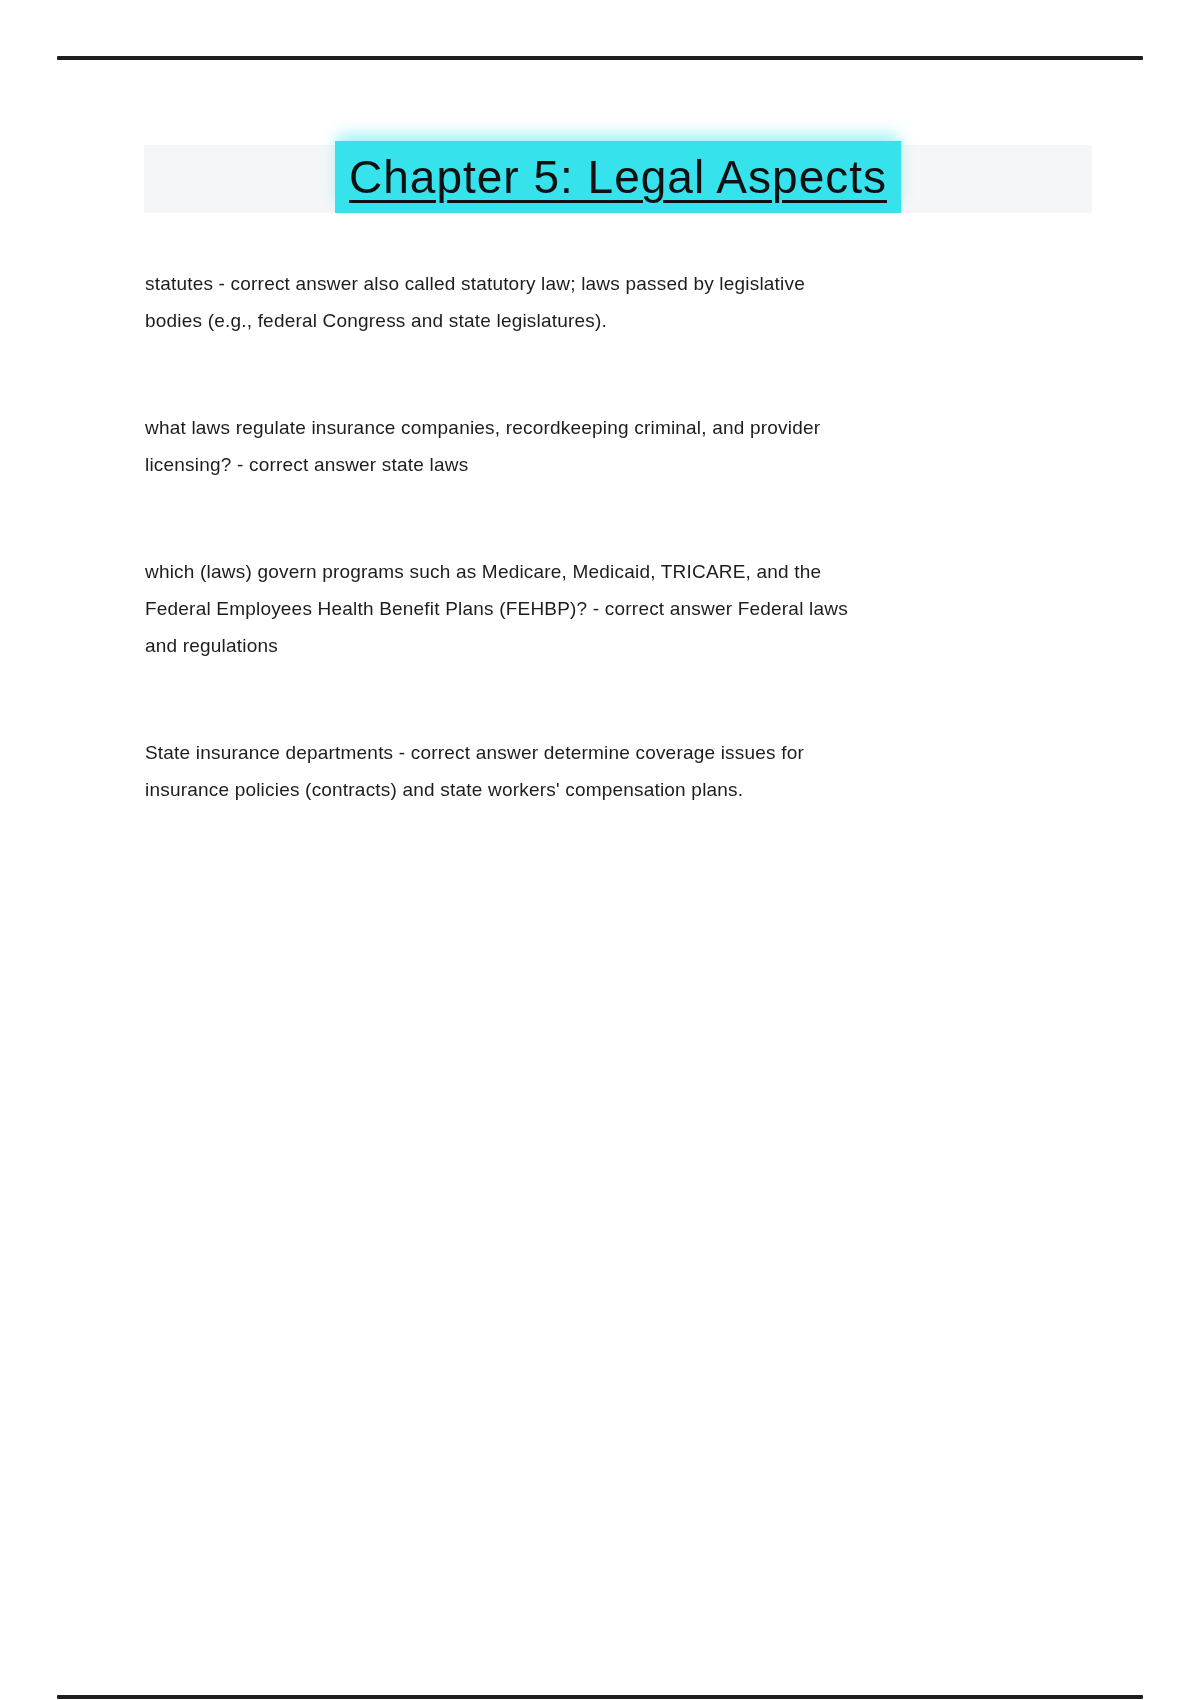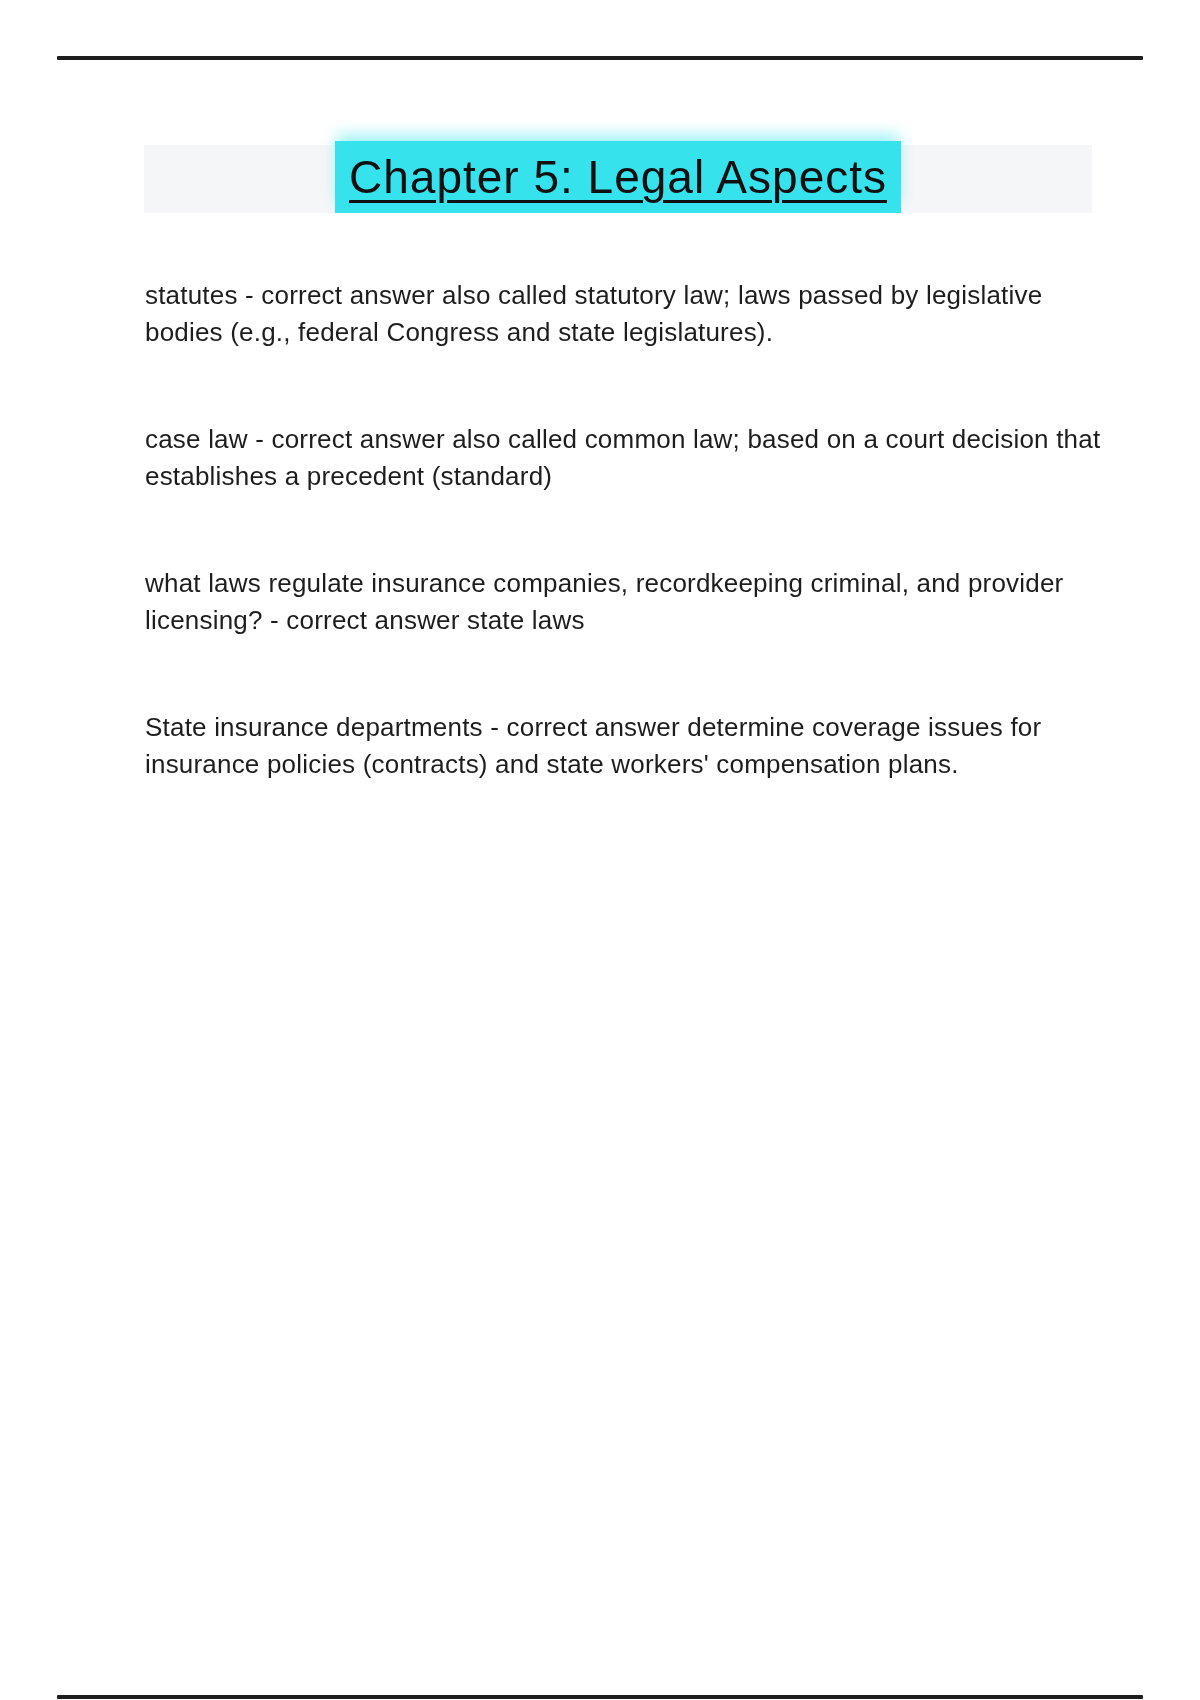--- a/index.html
+++ b/index.html
@@ -61,45 +61,46 @@
     text-underline-offset:7px;
     white-space:nowrap;
   }
   .content{
     position:absolute;
     left:145px;
     top:261px;
     width:1000px;
   }
   .para{
-    font-size:26px;
+    font-size:19px;
     line-height:37px;
     color:var(--text);
     white-space:pre-line;
-    margin:16px 0 70px 0;
+    margin:4px 0 70px 0;
     letter-spacing:0.2px;
   }
 </style>
 </head>
 <body>
 
 <div class="page">
   <div class="rule rule-top"></div>
 
   <div class="title-band">
     <span class="title-highlight">
       <span class="title-text">Chapter 5: Legal Aspects</span>
     </span>
   </div>
 
   <div class="content">
     <p class="para">statutes - correct answer also called statutory law; laws passed by legislative
 bodies (e.g., federal Congress and state legislatures).</p>
-    <p class="para">case law - correct answer also called common law; based on a court decision that
-establishes a precedent (standard)</p>
     <p class="para">what laws regulate insurance companies, recordkeeping criminal, and provider
 licensing? - correct answer state laws</p>
+    <p class="para">which (laws) govern programs such as Medicare, Medicaid, TRICARE, and the
+Federal Employees Health Benefit Plans (FEHBP)? - correct answer Federal laws
+and regulations</p>
     <p class="para">State insurance departments - correct answer determine coverage issues for
 insurance policies (contracts) and state workers' compensation plans.</p>
   </div>
 
   <div class="rule rule-bottom"></div>
 </div>
 
 </body></html>

